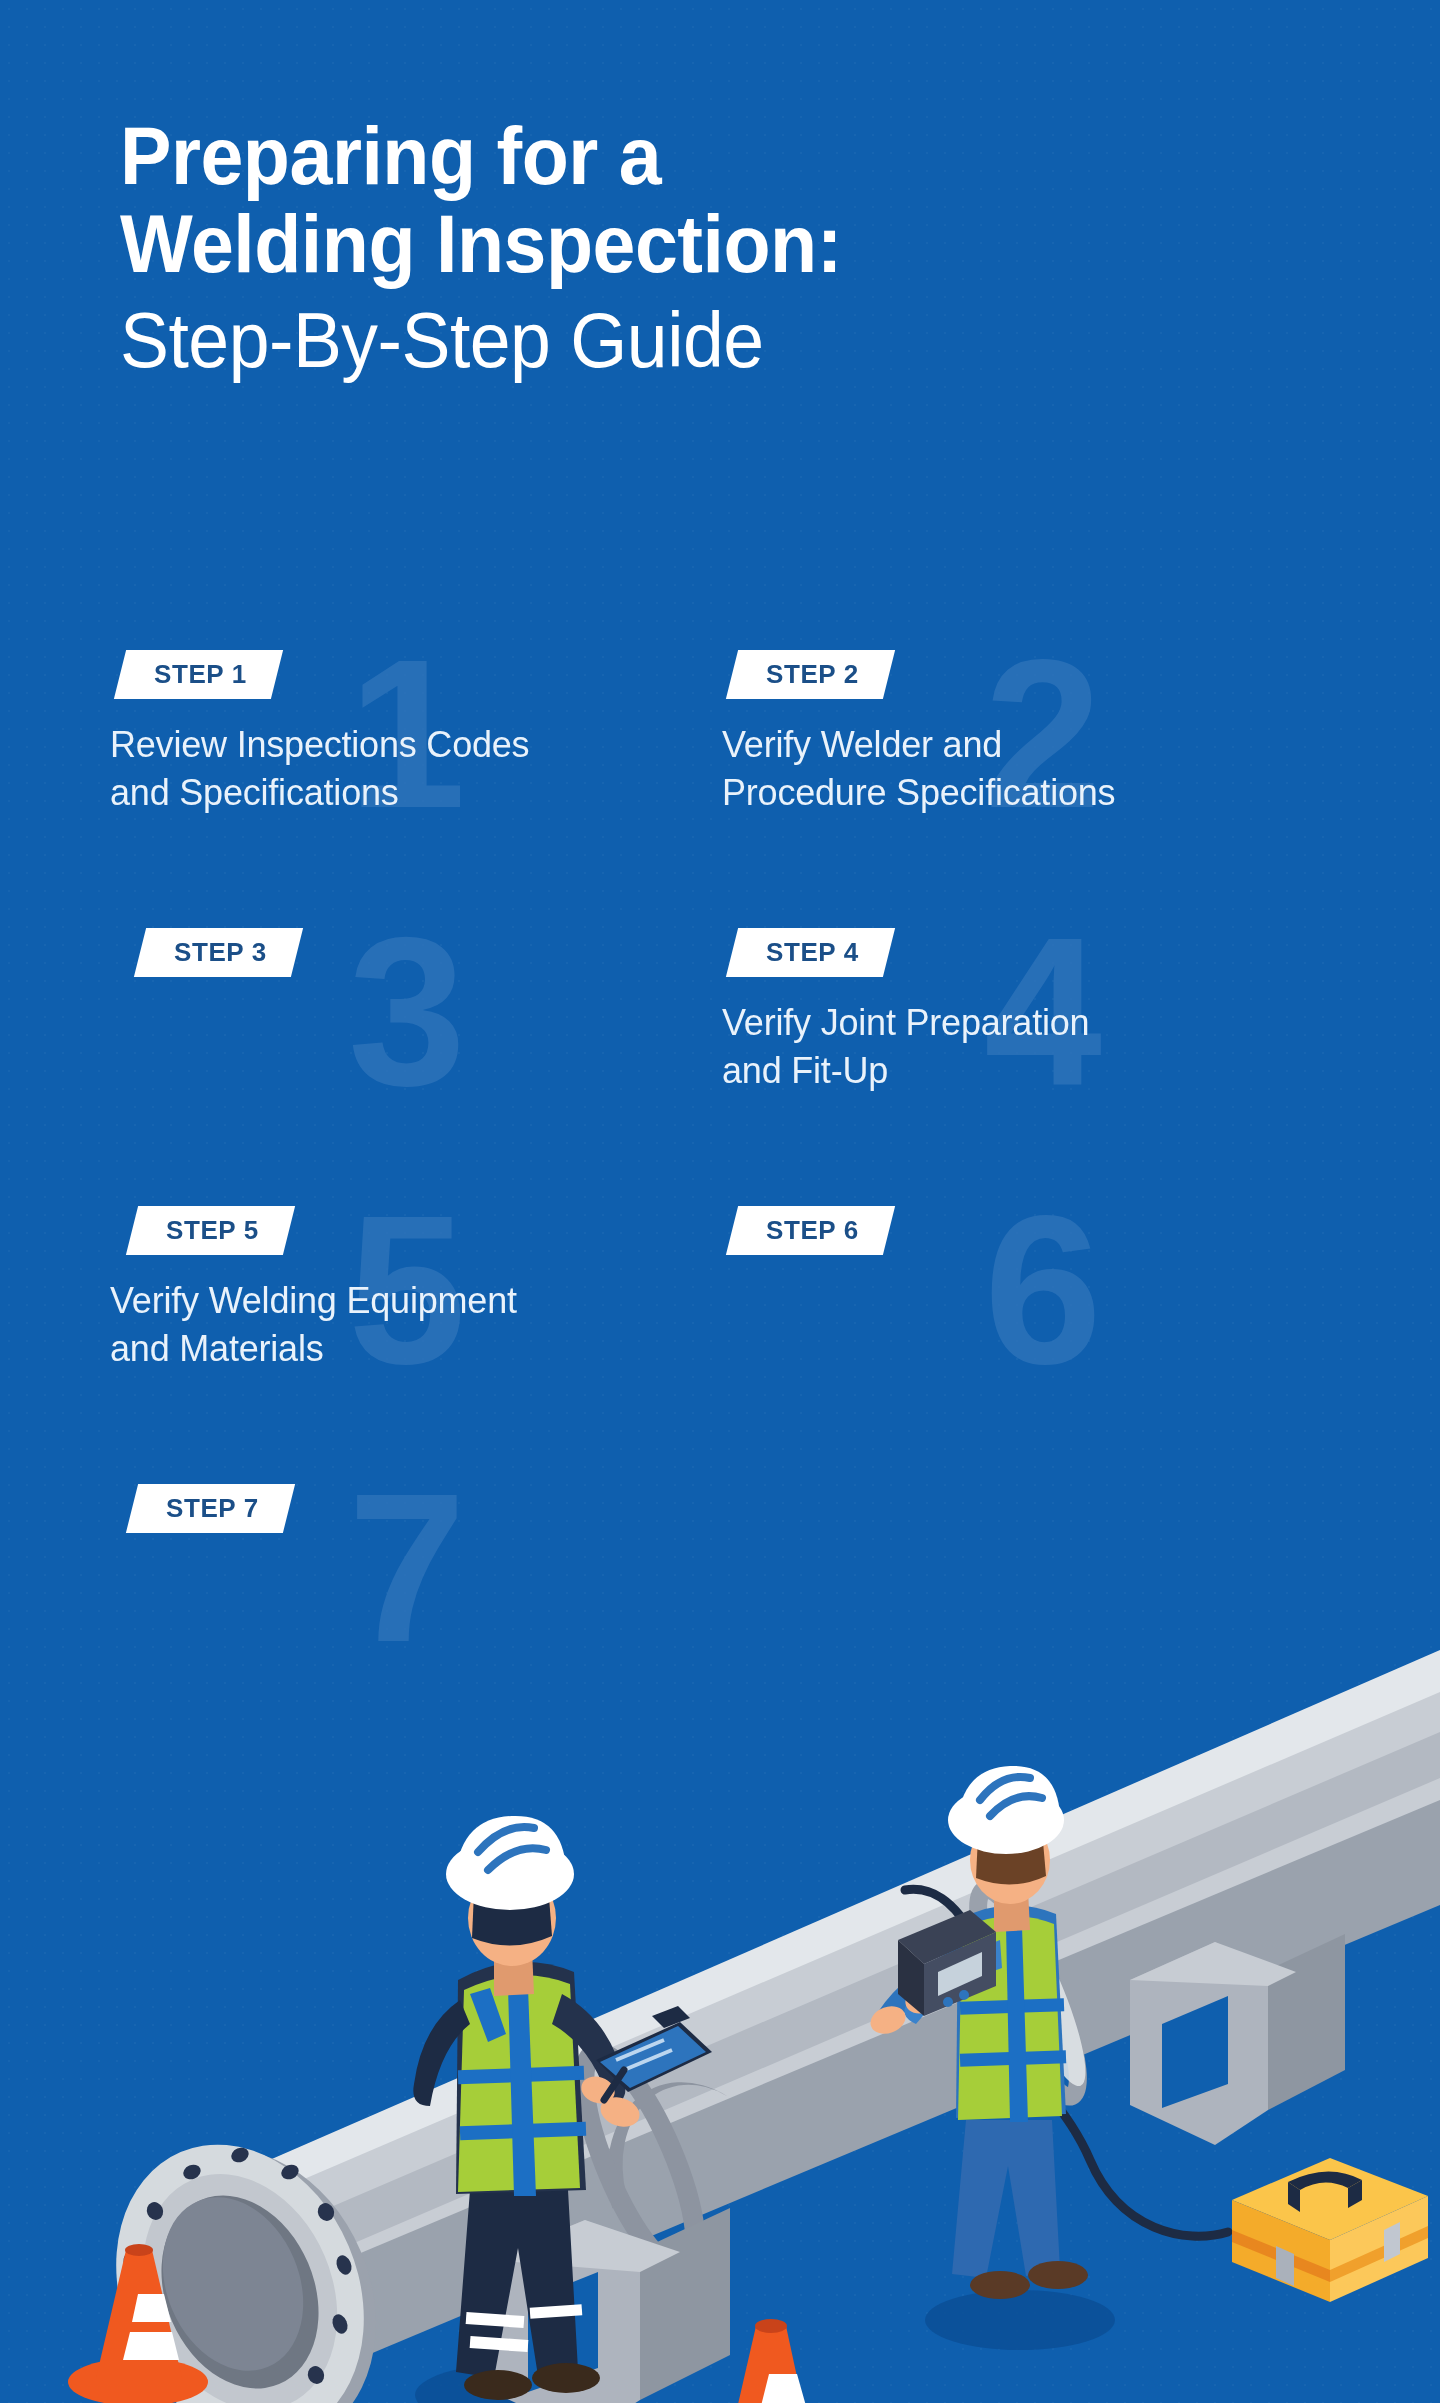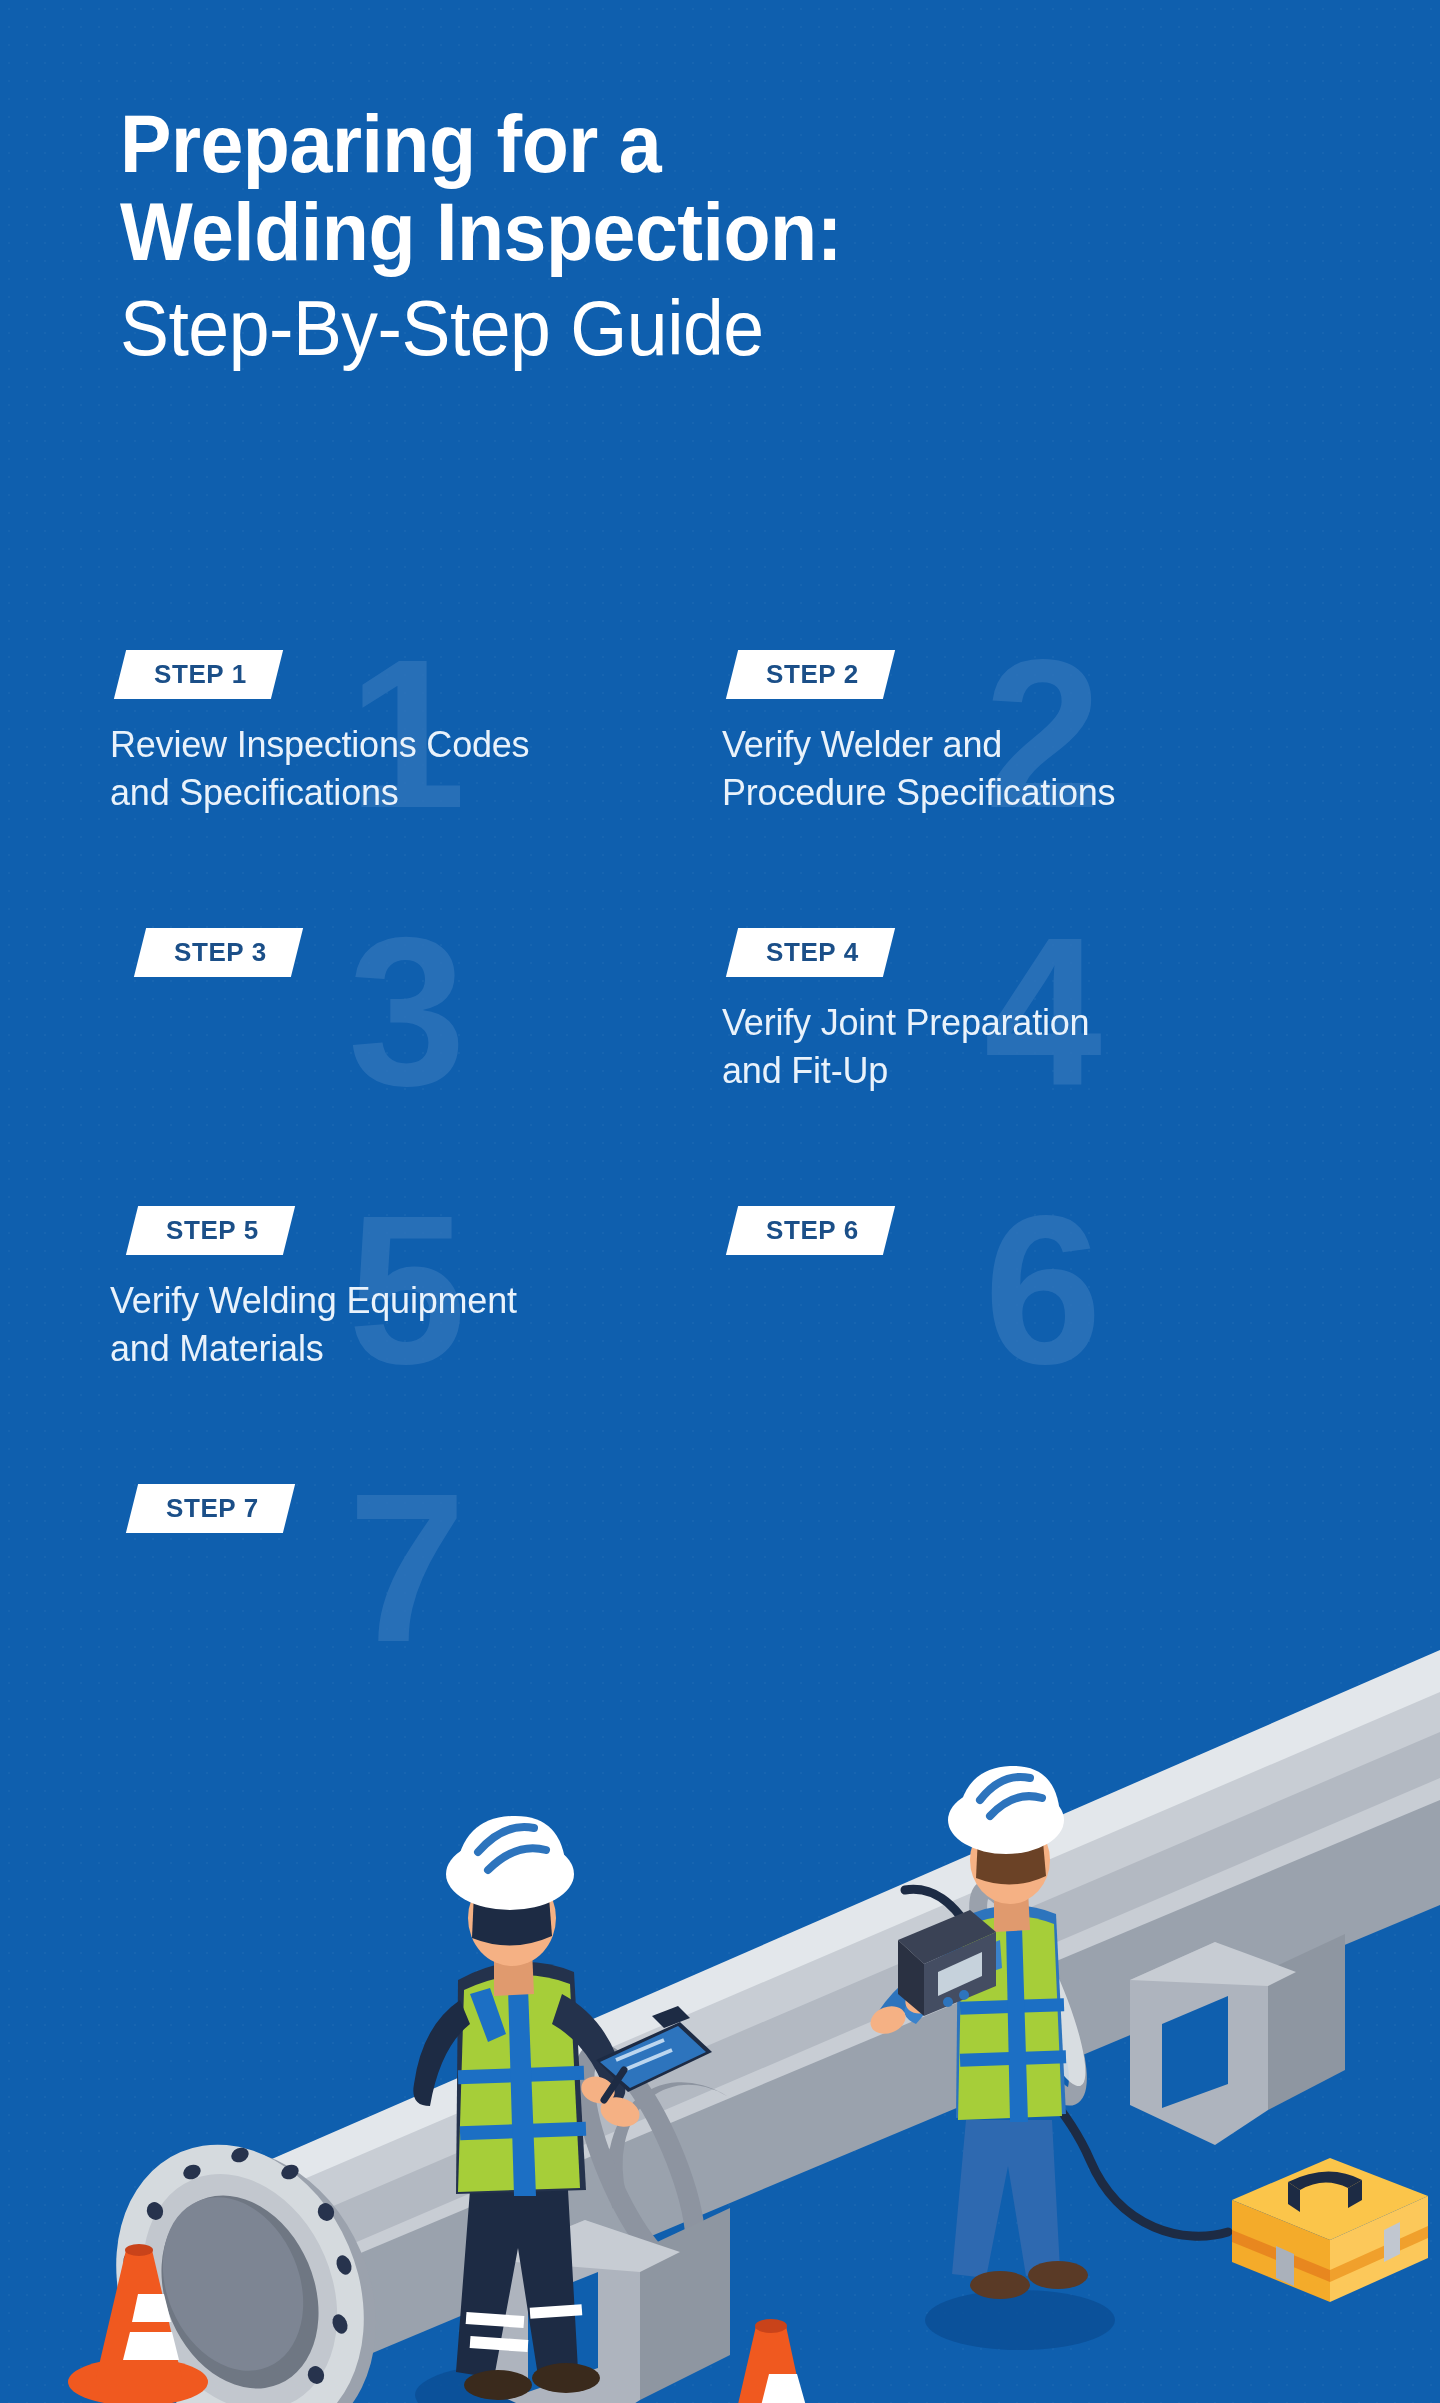--- a/index.html
+++ b/index.html
@@ -16,21 +16,21 @@
   }
   
   #poster::before{
     content:""; position:absolute; inset:0;
     background-image:radial-gradient(circle, rgba(255,255,255,.035) 1.2px, transparent 1.3px);
     background-size:18px 18px;
     pointer-events:none; z-index:1;
   }
 
   
-  .title-wrap{ position:absolute; left:120px; top:100px; z-index:6; }
+  .title-wrap{ position:absolute; left:120px; top:112px; z-index:6; }
   .t-line{
     color:#ffffff;
     letter-spacing:-0.5px;
     white-space:nowrap;
   }
   .t-bold{
     font-weight:700;
     font-size:82px;
     line-height:88px;
     font-stretch:condensed;

